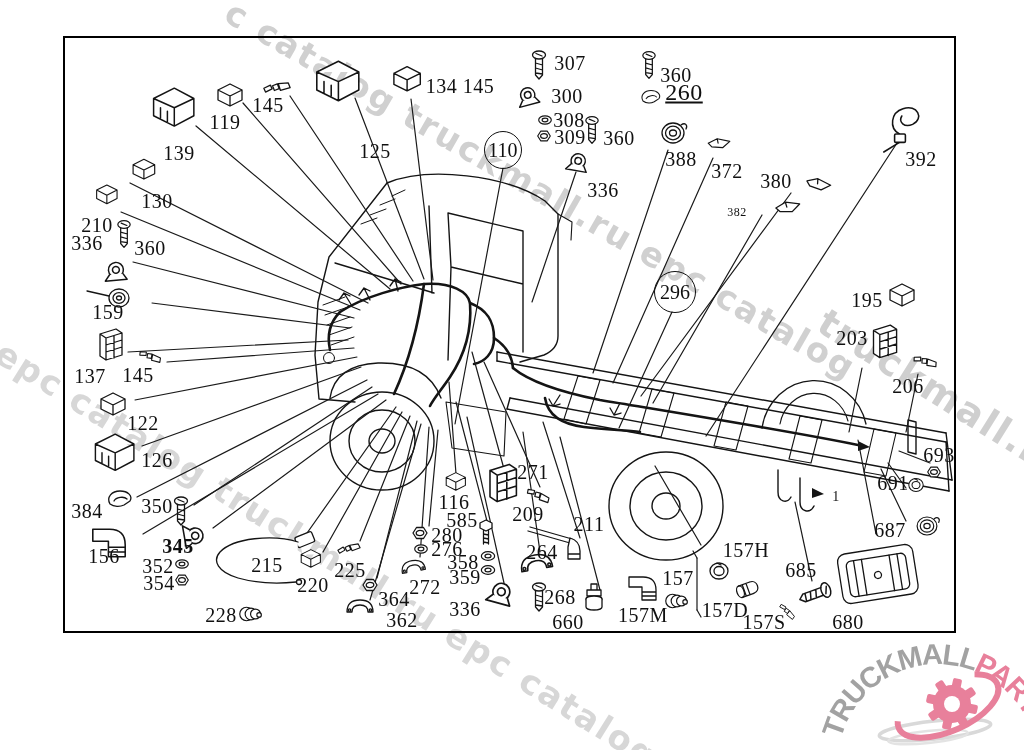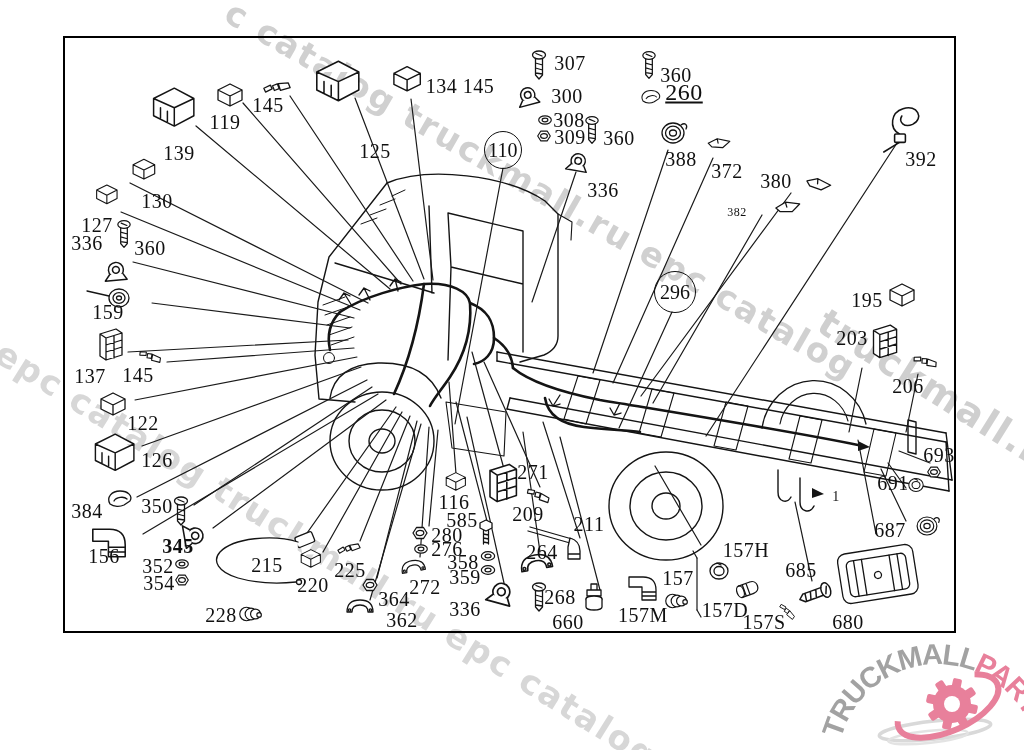--- a/index.html
+++ b/index.html
@@ -324,21 +324,21 @@
       <div class="lbl" style="left: 570px; top: 137px; font-size: 20px;">309</div>
       <div class="lbl" style="left: 619px; top: 138px; font-size: 20px;">360</div>
       <div class="lbl" style="left: 603px; top: 190px; font-size: 20px;">336</div>
       <div class="lbl" style="left: 676px; top: 75px; font-size: 20px;">360</div>
       <div class="lbl" style="left: 684px; top: 92px; font-size: 24px; text-decoration: underline;">260</div>
       <div class="lbl" style="left: 681px; top: 159px; font-size: 20px;">388</div>
       <div class="lbl" style="left: 727px; top: 171px; font-size: 20px;">372</div>
       <div class="lbl" style="left: 776px; top: 181px; font-size: 20px;">380</div>
       <div class="lbl" style="left: 737px; top: 212px; font-size: 12px;">382</div>
       <div class="lbl" style="left: 921px; top: 159px; font-size: 20px;">392</div>
-      <div class="lbl" style="left: 97px; top: 225px; font-size: 20px;">127</div>
+      <div class="lbl" style="left: 97px; top: 225px; font-size: 20px;">210</div>
       <div class="lbl" style="left: 87px; top: 243px; font-size: 20px;">336</div>
       <div class="lbl" style="left: 150px; top: 248px; font-size: 20px;">360</div>
       <div class="lbl" style="left: 157px; top: 201px; font-size: 20px;">130</div>
       <div class="lbl" style="left: 108px; top: 312px; font-size: 20px;">159</div>
       <div class="lbl" style="left: 90px; top: 376px; font-size: 20px;">137</div>
       <div class="lbl" style="left: 138px; top: 375px; font-size: 20px;">145</div>
       <div class="lbl" style="left: 143px; top: 423px; font-size: 20px;">122</div>
       <div class="lbl" style="left: 157px; top: 460px; font-size: 20px;">126</div>
       <div class="lbl" style="left: 87px; top: 511px; font-size: 20px;">384</div>
       <div class="lbl" style="left: 157px; top: 506px; font-size: 20px;">350</div>

